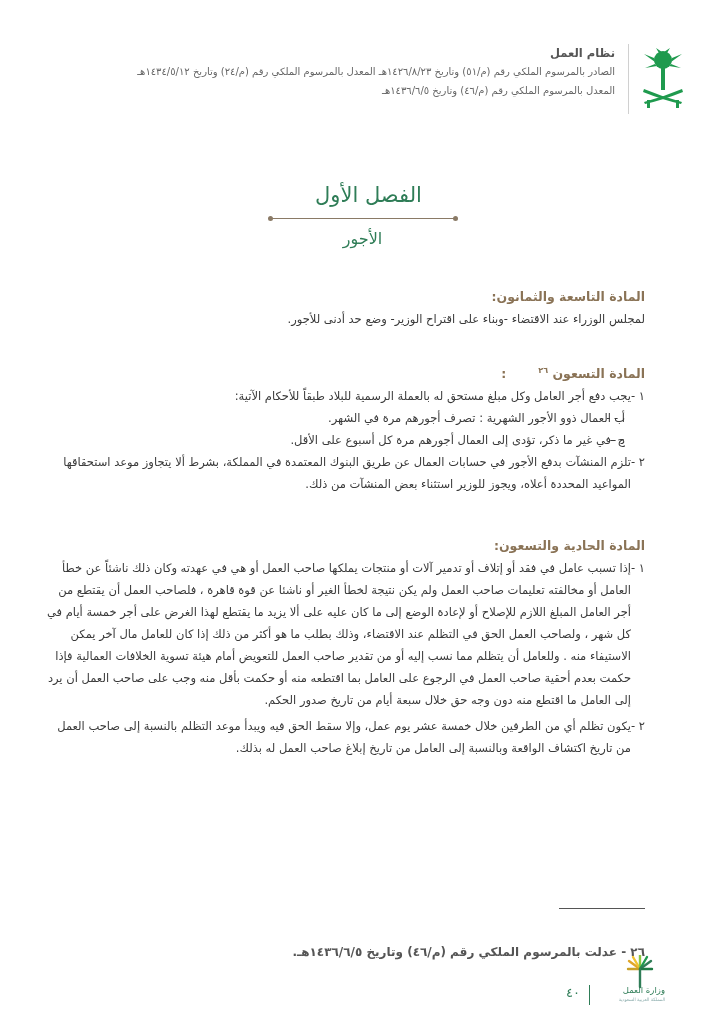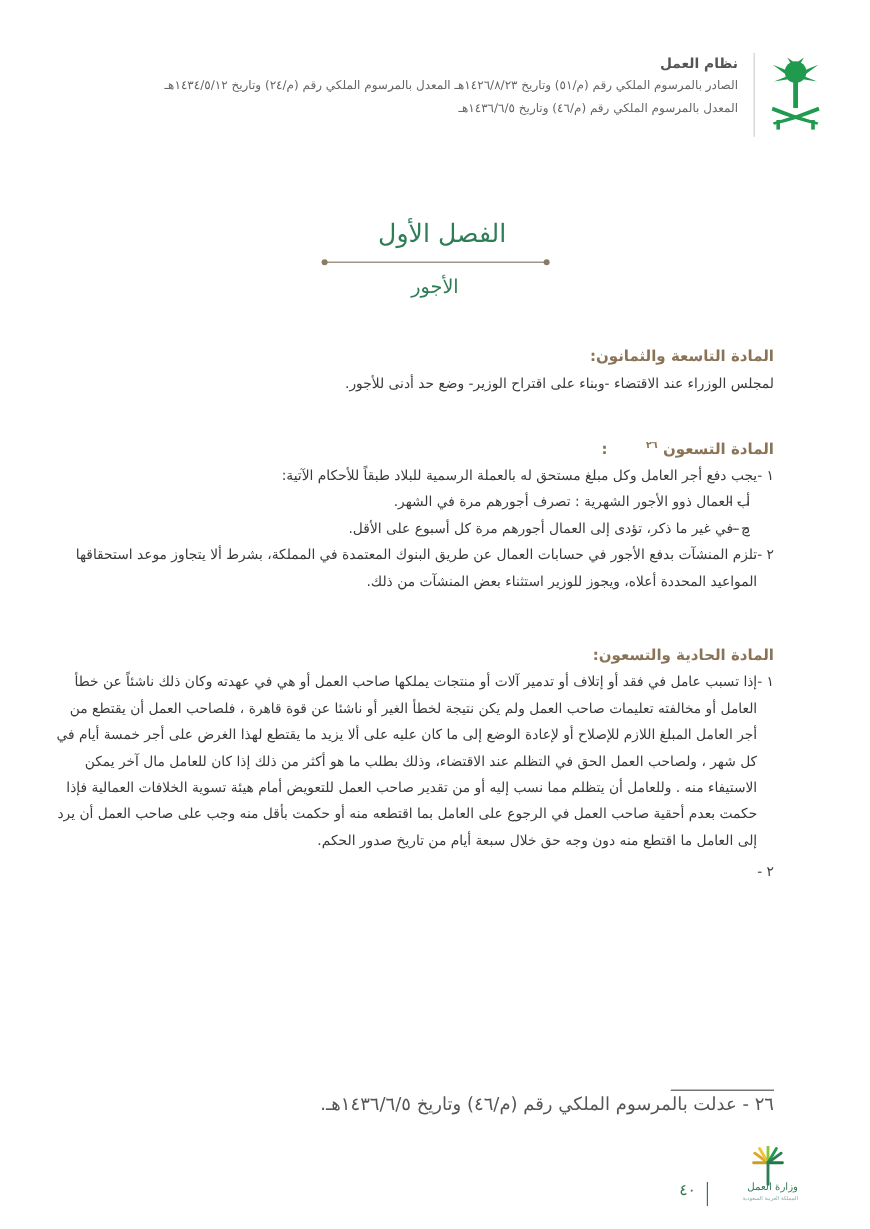--- a/index.html
+++ b/index.html
@@ -35,21 +35,21 @@
   .article-heading sup { font-size: 8px; margin-left: 32px; }
   .para { font-size: 11.5px; line-height: 22px; color: #3a3a3a; }
   .item { position: relative; padding-right: 14px; }
   .item .num { position: absolute; right: 0; top: 0; }
   .subitem { position: relative; padding-right: 34px; }
   .subitem .num { position: absolute; right: 20px; top: 0; }
   .mt4 { margin-top: 4px; }
 
   
   .footnote-rule { position: absolute; top: 908px; right: 80px; width: 86px; height: 1px; background: #555; }
-  .footnote { position: absolute; top: 912px; right: 80px; font-size: 15px; color: #555; line-height: 16px; }
+  .footnote { position: absolute; top: 944px; right: 80px; font-size: 12px; color: #555; line-height: 16px; font-weight: bold; }
 
   
   .footer { position: absolute; top: 955px; right: 40px; width: 200px; height: 50px; }
   .ministry-logo { position: absolute; right: 30px; top: 0; width: 30px; height: 34px; }
   .ministry-name { position: absolute; right: 20px; top: 30px; font-size: 8.5px; color: #2f7d57; white-space: nowrap; }
   .ministry-sub { position: absolute; right: 20px; top: 42px; font-size: 4.5px; color: #8aa; white-space: nowrap; }
   .footer-divider { position: absolute; right: 95px; top: 30px; width: 1px; height: 20px; background: #2f7d57; }
   .page-number { position: absolute; right: 105px; top: 30px; font-size: 13px; color: #2f7d57; }
 </style>
 </head>
@@ -118,20 +118,21 @@
     </div>
 
     <div class="article" style="margin-top:40px;">
       <div class="article-heading">المادة الحادية والتسعون:</div>
       <div class="para item">
         <span class="num">١ -</span>
         <span>إذا تسبب عامل في فقد أو إتلاف أو تدمير آلات أو منتجات يملكها صاحب العمل أو هي في عهدته وكان ذلك ناشئاً عن خطأ العامل أو مخالفته تعليمات صاحب العمل ولم يكن نتيجة لخطأ الغير أو ناشئا عن قوة قاهرة ، فلصاحب العمل أن يقتطع من أجر العامل المبلغ اللازم للإصلاح أو لإعادة الوضع إلى ما كان عليه على ألا يزيد ما يقتطع لهذا الغرض على أجر خمسة أيام في كل شهر ، ولصاحب العمل الحق في التظلم عند الاقتضاء، وذلك بطلب ما هو أكثر من ذلك إذا كان للعامل مال آخر يمكن الاستيفاء منه . وللعامل أن يتظلم مما نسب إليه أو من تقدير صاحب العمل للتعويض أمام هيئة تسوية الخلافات العمالية فإذا حكمت بعدم أحقية صاحب العمل في الرجوع على العامل بما اقتطعه منه أو حكمت بأقل منه وجب على صاحب العمل أن يرد إلى العامل ما اقتطع منه دون وجه حق خلال سبعة أيام من تاريخ صدور الحكم.</span>
       </div>
       <div class="para item mt4">
         <span class="num">٢ -</span>
+        <span>يكون تظلم أي من الطرفين خلال خمسة عشر يوم عمل، وإلا سقط الحق فيه ويبدأ موعد التظلم بالنسبة إلى صاحب العمل من تاريخ اكتشاف الواقعة وبالنسبة إلى العامل من تاريخ إبلاغ صاحب العمل له بذلك.</span>
       </div>
     </div>
   </div>
 
   <div class="footnote-rule"></div>
   <div class="footnote">٢٦ - عدلت بالمرسوم الملكي رقم (م/٤٦) وتاريخ ١٤٣٦/٦/٥هـ.</div>
 
   <div class="footer">
     <svg class="ministry-logo" viewBox="0 0 30 34">
       <g stroke-width="2.4" stroke-linecap="round">

